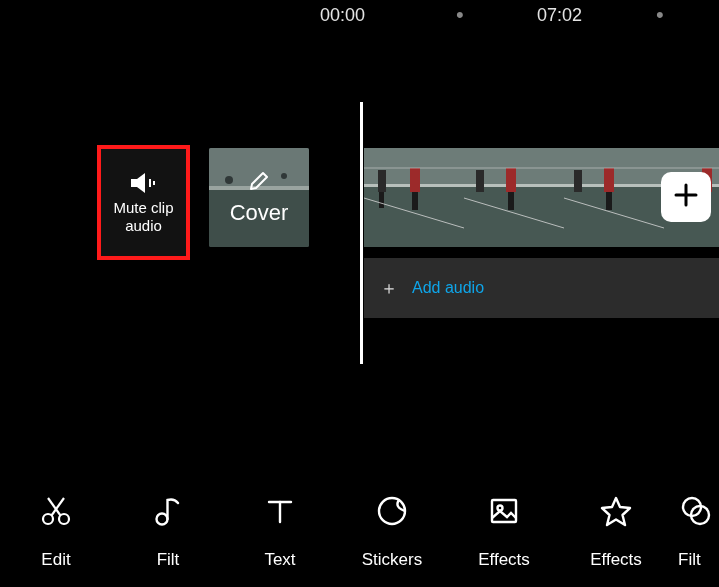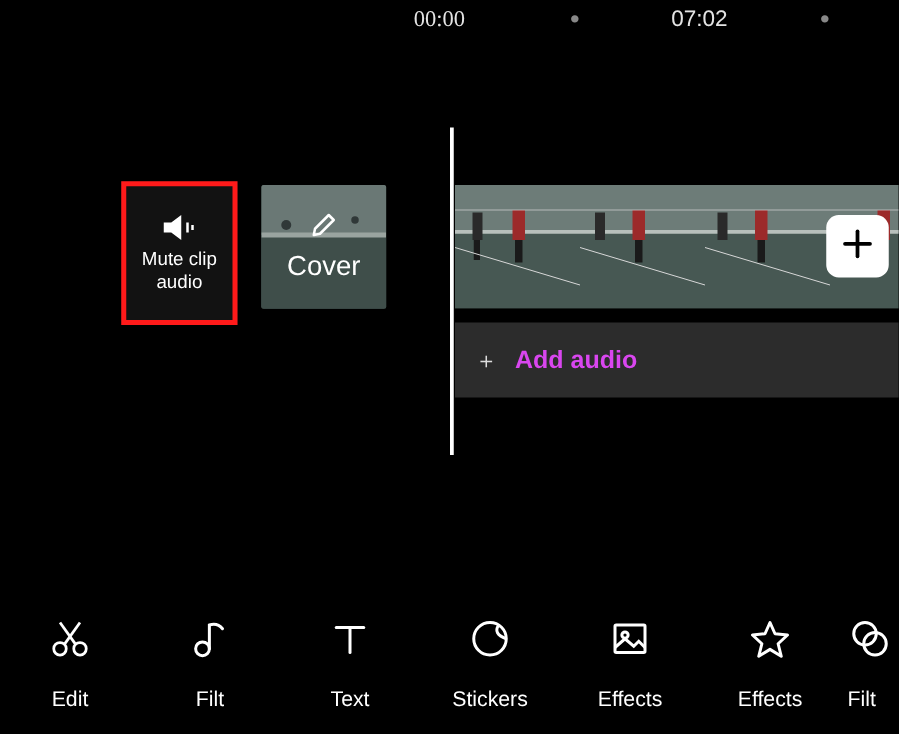--- a/index.html
+++ b/index.html
@@ -1,21 +1,21 @@
 <!DOCTYPE html>
 <html><head>
 <meta charset="utf-8">
 <style>
   * { box-sizing: border-box; margin: 0; padding: 0; }
   html, body { width: 719px; height: 587px; background: #000; color: #fff; font-family: -apple-system, Helvetica, Arial, sans-serif; overflow: hidden; }
   body { position: relative; }
 
   
   .ruler { position: absolute; top: 0; left: 0; right: 0; height: 30px; display: flex; align-items: center; font-size: 18px; color: #e4e4e4; }
-  .ruler .time1 { position: absolute; left: 331px; font-family: Liberation Serif, serif; }
+  .ruler .time1 { position: absolute; left: 320px; }
   .ruler .dot1  { position: absolute; left: 456px; font-size: 22px; color: #888; }
   .ruler .time2 { position: absolute; left: 537px; }
   .ruler .dot2  { position: absolute; left: 656px; font-size: 22px; color: #888; }
 
   
   .playhead { position: absolute; left: 360px; top: 102px; width: 3px; height: 262px; background: #fff; }
 
   
   .mute-card { position: absolute; left: 97px; top: 145px; width: 93px; height: 115px; border: 4px solid #ff1a1a; background: rgba(30,30,30,0.6); display: flex; flex-direction: column; align-items: center; justify-content: center; gap: 0; padding: 6px; cursor: pointer; }
   .mute-card .label { font-size: 15px; line-height: 18px; text-align: center; color: #fff; }
@@ -31,21 +31,21 @@
   .timeline .frame { flex: 0 0 100px; height: 99px; }
   .timeline svg { width: 100%; height: 100%; display: block; }
 
   
   .add-clip { position: absolute; right: 8px; top: 172px; width: 50px; height: 50px; background: #fff; border-radius: 10px; display: flex; align-items: center; justify-content: center; cursor: pointer; }
   .add-clip svg { width: 26px; height: 26px; }
 
   
   .add-audio { position: absolute; left: 364px; top: 258px; right: 0; height: 60px; background: #2c2c2c; display: flex; align-items: center; padding-left: 16px; gap: 14px; cursor: pointer; }
   .add-audio .plus { font-size: 18px; color: #ddd; font-weight: 400; }
-  .add-audio .label { font-size: 20px; color: #d946ef; font-weight: 700; }
+  .add-audio .label { font-size: 16px; color: #0ea5e9; font-weight: 400; }
 
   
   .toolbar { position: absolute; left: 0; right: 0; bottom: 0; height: 110px; display: flex; align-items: center; }
   .tool { flex: 0 0 112px; display: flex; flex-direction: column; align-items: center; justify-content: center; gap: 22px; cursor: pointer; }
   .tool .icon { width: 34px; height: 34px; display: flex; align-items: center; justify-content: center; }
   .tool .label { font-size: 17px; color: #fff; }
   .tool.partial { flex: 0 0 47px; align-items: flex-start; padding-left: 6px; }
 </style>
 </head>
 <body>

